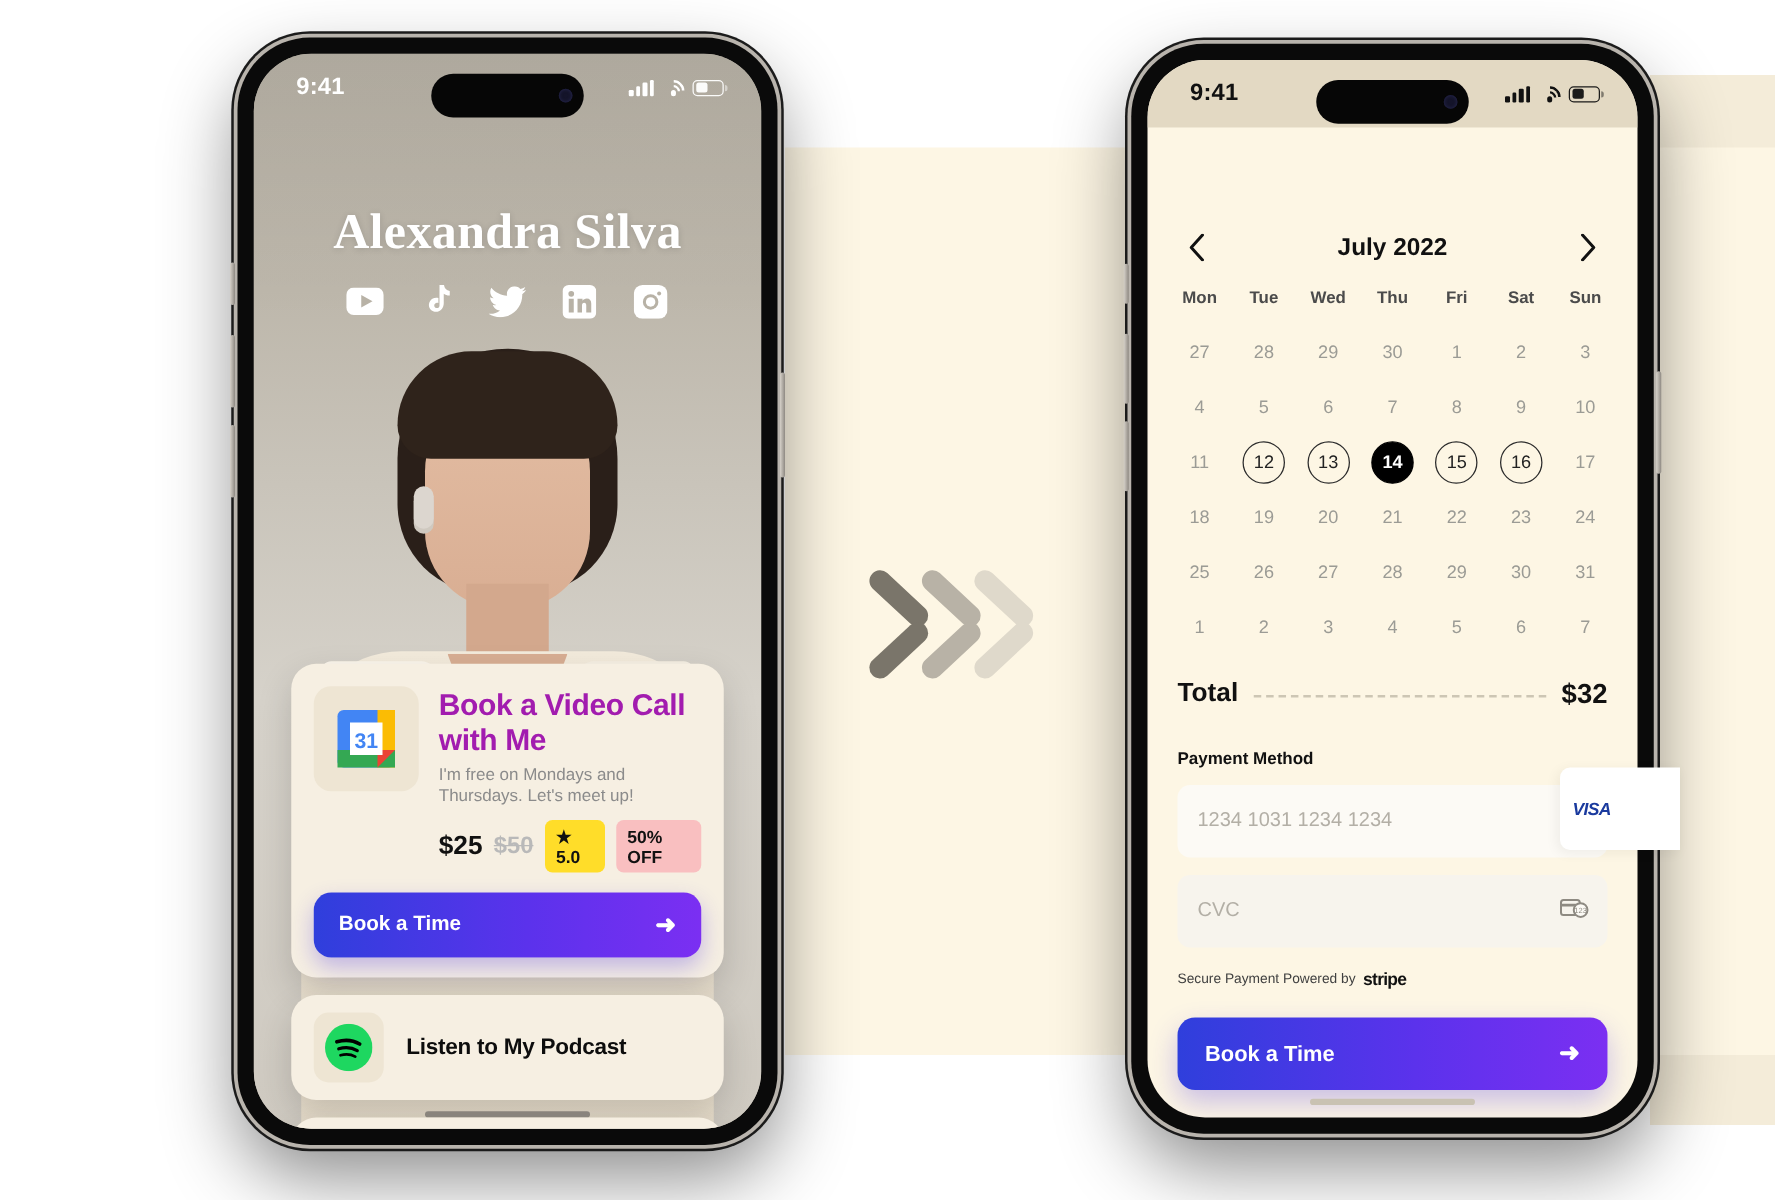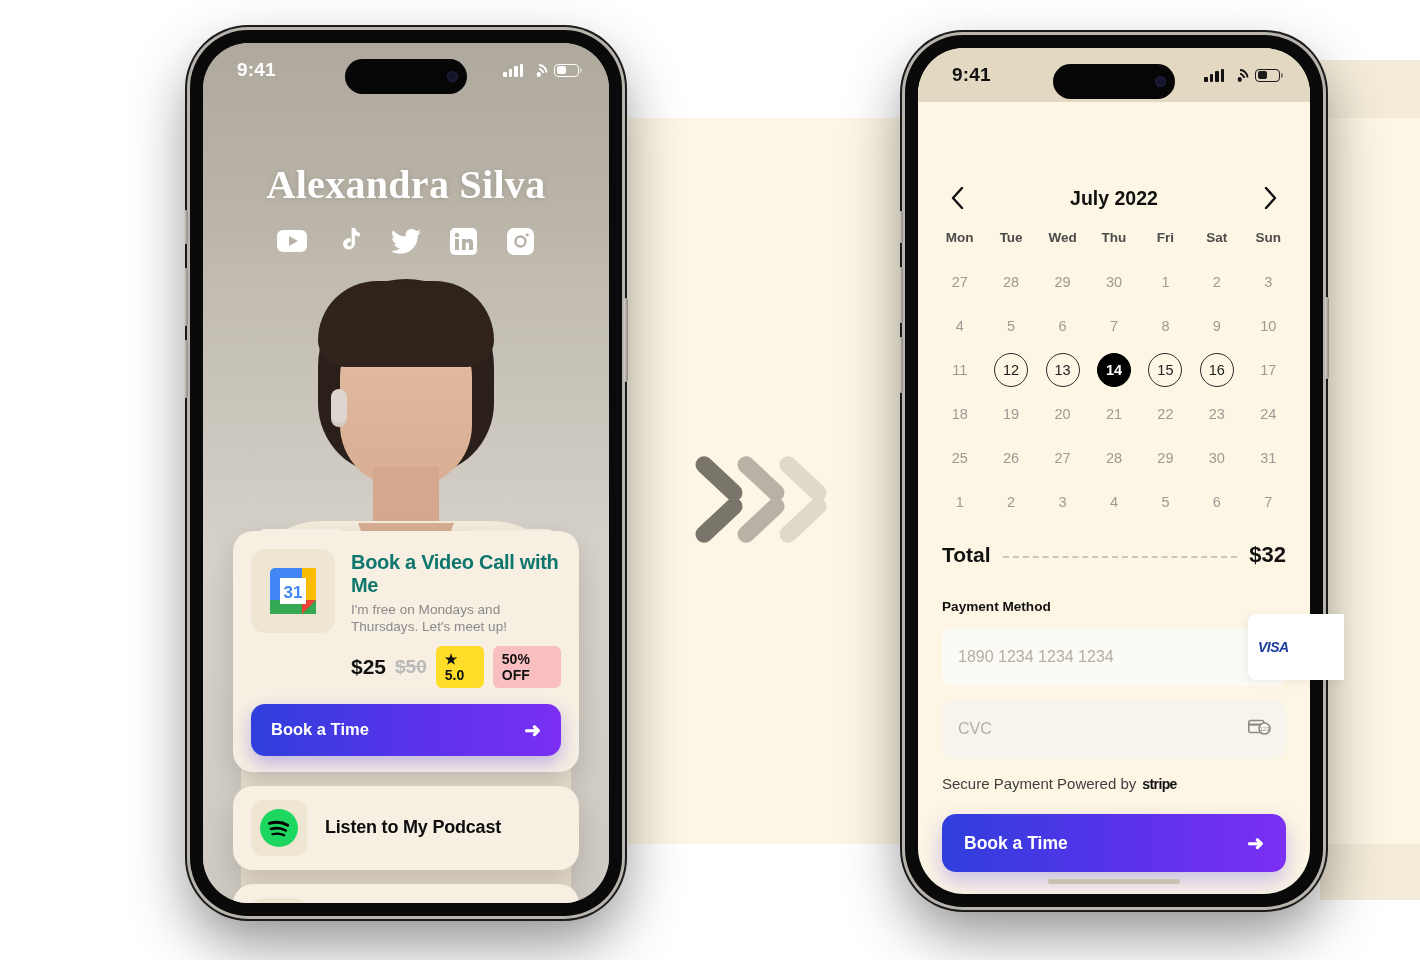--- a/index.html
+++ b/index.html
@@ -144,21 +144,21 @@
   
   .cardStack { position:absolute; left:30px; right:30px; top:488px; z-index:5; }
   .mainCard {
     background:#f6efe2; border-radius:20px; padding:18px 18px 16px;
     box-shadow: 0 12px 28px rgba(0,0,0,.16);
   }
   .mc-top { display:flex; gap:16px; }
   .gcal { width:84px; height:84px; border-radius:14px; background:#eee5d3;
           display:flex; align-items:center; justify-content:center; flex:0 0 auto; }
   .mc-txt { flex:1; min-width:0; padding-top:2px; }
-  .mc-title { font-size:20px; font-weight:700; color:#0f766e; letter-spacing:-.3px; }
+  .mc-title { font-size:24px; font-weight:700; color:#a21caf; letter-spacing:-.3px; }
   .mc-sub { font-size:13.6px; color:#8b8b8b; line-height:1.27; margin-top:4px; }
   .mc-row { display:flex; align-items:center; gap:9px; margin-top:10px; }
   .price { font-size:21px; font-weight:800; color:#111; }
   .price-old { font-size:19px; font-weight:700; color:#b9b9b9; text-decoration:line-through; }
   .pill { border-radius:6px; font-size:14px; font-weight:800; padding:5px 9px; }
   .pill.rating { background:#ffdd29; color:#111; }
   .pill.off { background:#f9bfc0; color:#111; }
   .cta {
     margin-top:16px; height:52px; border-radius:14px; border:0; width:100%;
     background: linear-gradient(90deg,#2f3fdc 0%, #5b32ec 55%, #7b2ff2 100%);
@@ -213,21 +213,21 @@
     display:flex; align-items:center; justify-content:flex-start; padding-left:10px;
     box-shadow: -2px 2px 10px rgba(0,0,0,.06); z-index:30;
   }
   .visaMark { font-size:14px; font-weight:900; font-style:italic; color:#1a3a9e; letter-spacing:-.5px; }
   .rowFields { position:absolute; left:24px; right:24px; top:652px; display:flex; gap:14px; }
   .fieldHalf { flex:1; height:58px; background:#f7f4ed; border-radius:10px;
                display:flex; align-items:center; padding:0 16px; font-size:16px; color:#b3afa6; }
   .fieldHalf.cvc { position:relative; }
   .cvcIcon { position:absolute; right:14px; top:50%; transform:translateY(-50%); }
   .stripeRow { position:absolute; left:24px; top:727px; display:flex; align-items:center; gap:6px; }
-  .stripeTxt { font-size:15px; color:#3f3f3f; font-weight:500; }
+  .stripeTxt { font-size:11px; color:#3f3f3f; font-weight:500; }
   .stripeLogo { font-size:14px; font-weight:900; color:#111; letter-spacing:-.6px; }
   .ctaB {
     position:absolute; left:24px; right:24px; top:766px; height:58px; border-radius:14px; border:0;
     background: linear-gradient(90deg,#2f3fdc 0%, #5b32ec 55%, #7b2ff2 100%);
     color:#fff; display:flex; align-items:center; justify-content:space-between;
     padding:0 22px; font-size:17.5px; font-weight:700; cursor:pointer;
     box-shadow: 0 10px 22px rgba(70,45,230,.28);
   }
   .homeIndicator { position:absolute; left:50%; transform:translateX(-50%); bottom:10px;
                    width:132px; height:5px; border-radius:3px; background:#c9c2b2; }
@@ -586,21 +586,21 @@
 
       <div class="totalRow">
         <span class="totalLbl">Total</span>
         <span class="dashes"></span>
         <span class="totalVal">$32</span>
       </div>
 
       <div class="payLbl">Payment Method</div>
 
       <div class="cardNumField">
-        <span>1890 1234 1234 1234</span>
+        <span>1234 1031 1234 1234</span>
       </div>
 
       <div class="rowFields">
         <div class="fieldHalf cvc">
           <span>CVC</span>
           <span class="cvcIcon">
             <svg width="24" height="18" viewBox="0 0 24 18">
               <rect x="0.8" y="2.5" width="15" height="12" rx="2" stroke="#8e8a82" stroke-width="1.6" fill="none"></rect>
               <rect x="0.8" y="5.5" width="15" height="2.2" fill="#8e8a82"></rect>
               <circle cx="16.5" cy="10.5" r="5.5" stroke="#8e8a82" stroke-width="1.6" fill="#fcfaf5"></circle>

